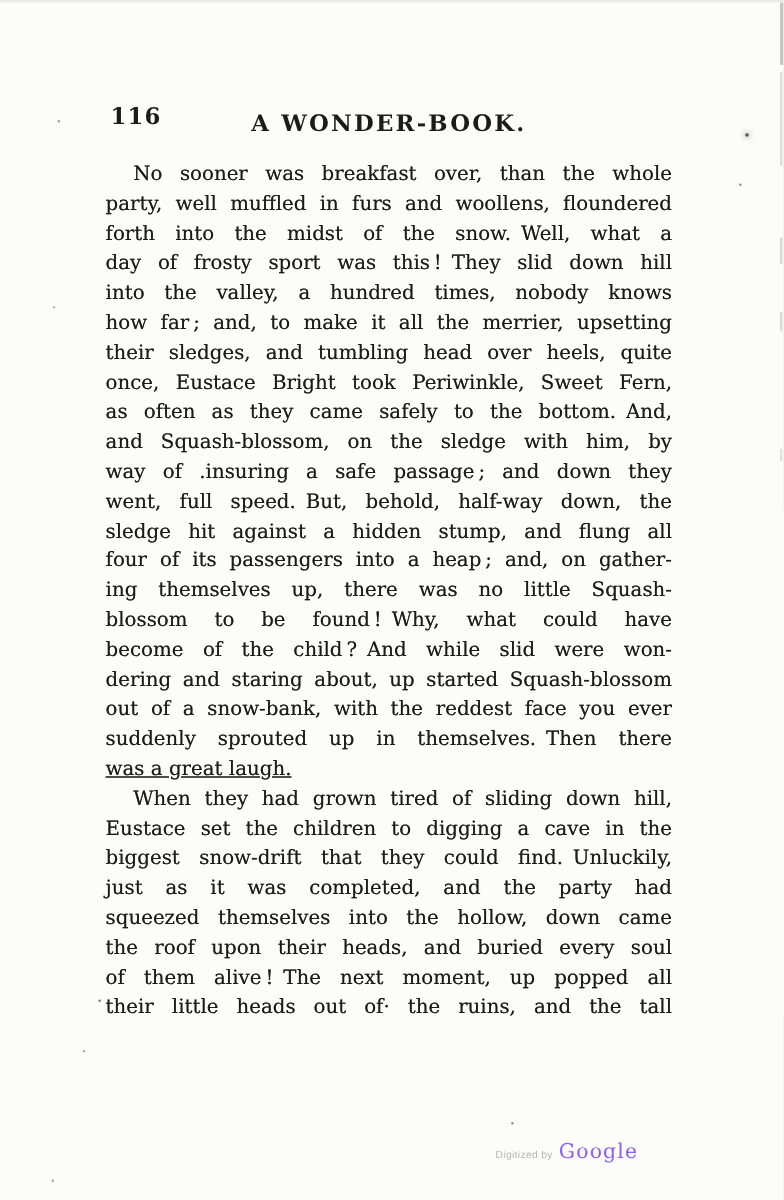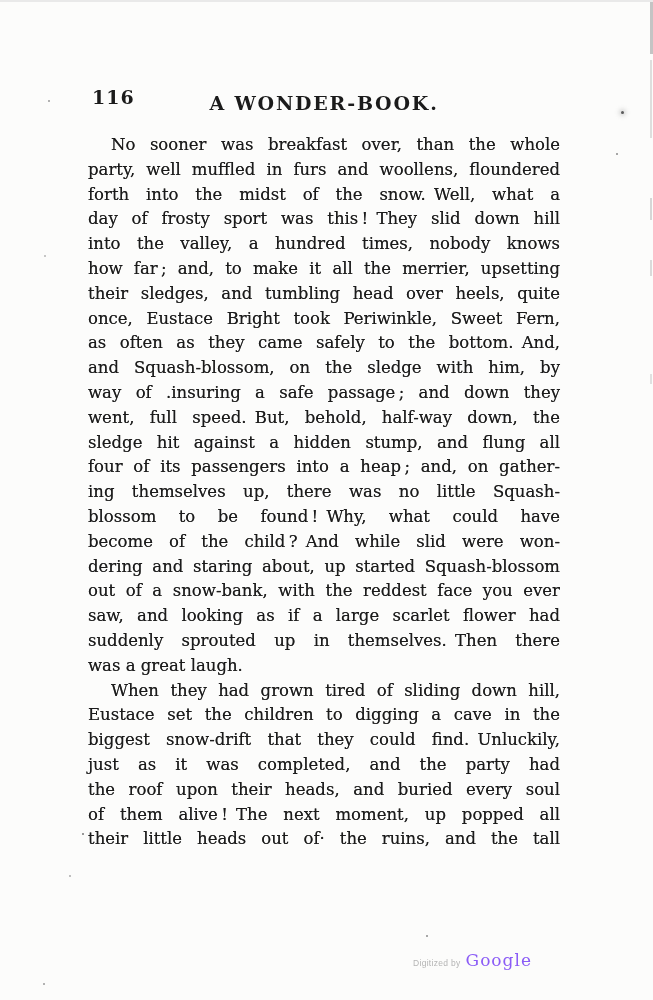--- a/index.html
+++ b/index.html
@@ -43,21 +43,21 @@
   .body-block {
     position: absolute;
     top: 131px;
     left: 88px;
     width: 472px;
     font-size: 16.5px;
     line-height: 24.8px;
     text-shadow: 0 0 0.4px rgba(27,27,27,0.7);
   }
   .line { text-align: justify; text-align-last: justify; }
-  .line.para-end { text-align-last: left; }
+  .line.para-end { text-align-last: left; text-decoration: underline; }
   .line.indent { text-indent: 23px; }
 
   
   .watermark {
     position: absolute;
     left: 413px;
     top: 948px;
     display: flex;
     align-items: baseline;
     gap: 5px;
@@ -117,27 +117,27 @@
       <div class="line">and Squash-blossom, on the sledge with him, by</div>
       <div class="line">way of .insuring a safe passage ; and down they</div>
       <div class="line">went, full speed. But, behold, half-way down, the</div>
       <div class="line">sledge hit against a hidden stump, and flung all</div>
       <div class="line">four of its passengers into a heap ; and, on gather-</div>
       <div class="line">ing themselves up, there was no little Squash-</div>
       <div class="line">blossom to be found ! Why, what could have</div>
       <div class="line">become of the child ? And while slid were won-</div>
       <div class="line">dering and staring about, up started Squash-blossom</div>
       <div class="line">out of a snow-bank, with the reddest face you ever</div>
-      <div class="line">saw, and looking as if a large scarlet flower had</div>
       <div class="line">suddenly sprouted up in themselves. Then there</div>
       <div class="line para-end">was a great laugh.</div>
       <div class="line indent">When they had grown tired of sliding down hill,</div>
       <div class="line">Eustace set the children to digging a cave in the</div>
       <div class="line">biggest snow-drift that they could find. Unluckily,</div>
       <div class="line">just as it was completed, and the party had</div>
+      <div class="line">squeezed themselves into the hollow, down came</div>
       <div class="line">the roof upon their heads, and buried every soul</div>
       <div class="line">of them alive ! The next moment, up popped all</div>
       <div class="line">their little heads out of· the ruins, and the tall</div>
     </div>
 
   <div class="watermark">
     <span class="wm-prefix">Digitized by</span>
     <span class="wm-brand">Google</span>
   </div>
 

